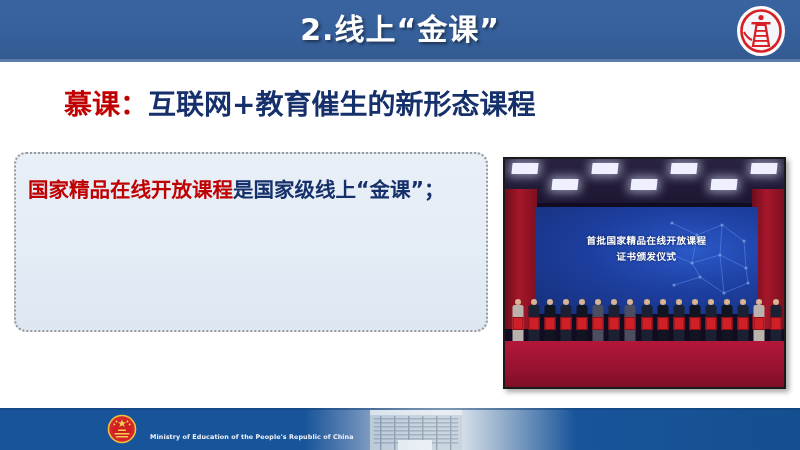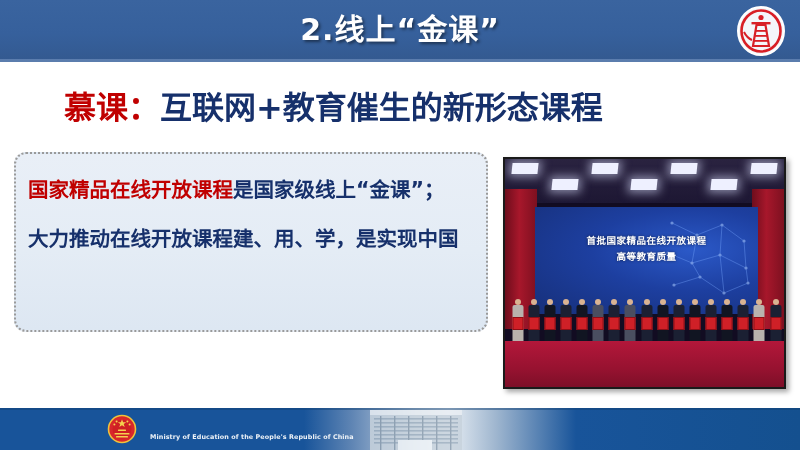--- a/index.html
+++ b/index.html
@@ -64,21 +64,21 @@
     top: 6px;
     width: 50px;
     height: 50px;
   }
 
   
   .subtitle {
     position: absolute;
     left: 64px;
     top: 82px;
-    font-size: 32px;
+    font-size: 28px;
     font-weight: bold;
     white-space: nowrap;
     letter-spacing: 0px;
   }
   .subtitle .accent { color: #c00000; }
   .subtitle .base   { color: #16306b; }
 
   
   .text-panel {
     position: absolute;
@@ -300,23 +300,20 @@
   <div class="subtitle">
     <span class="accent">慕课：</span><span class="base">互联网+教育催生的新形态课程</span>
   </div>
 
   <div class="text-panel">
 
     <div class="panel-line">
       <span class="red">国家精品在线开放课程</span><span>是国家级线上“金课”；</span>
     </div>
 
-    <div class="panel-line">
-      <span>大力推动在线开放课程建、用、学，是实现中国</span>
-    </div>
 
 
   </div>
 
   <div class="photo">
 
     <div class="ph-ceiling"></div>
     <div class="ph-lightgrid">
       <div class="ph-light"></div>
       <div class="ph-light row2"></div>
@@ -350,21 +347,21 @@
           <circle cx="58" cy="42" r="1.6"></circle>
             <circle cx="84" cy="55" r="1.6"></circle>
           <circle cx="12" cy="72" r="1.6"></circle>
             <circle cx="38" cy="64" r="1.6"></circle>
           <circle cx="62" cy="80" r="1.6"></circle>
             <circle cx="86" cy="70" r="1.6"></circle>
         </g>
       </svg>
       <div class="ph-screen-text">
         <div>首批国家精品在线开放课程</div>
-        <div>高等教育质量</div>
+        <div>证书颁发仪式</div>
       </div>
     </div>
 
     <div class="ph-people">
       <div class="ph-person">
           <span class="ph-head"></span>
           <span class="ph-body pale"></span>
           <span class="ph-cert"></span>
         </div>
       <div class="ph-person">

